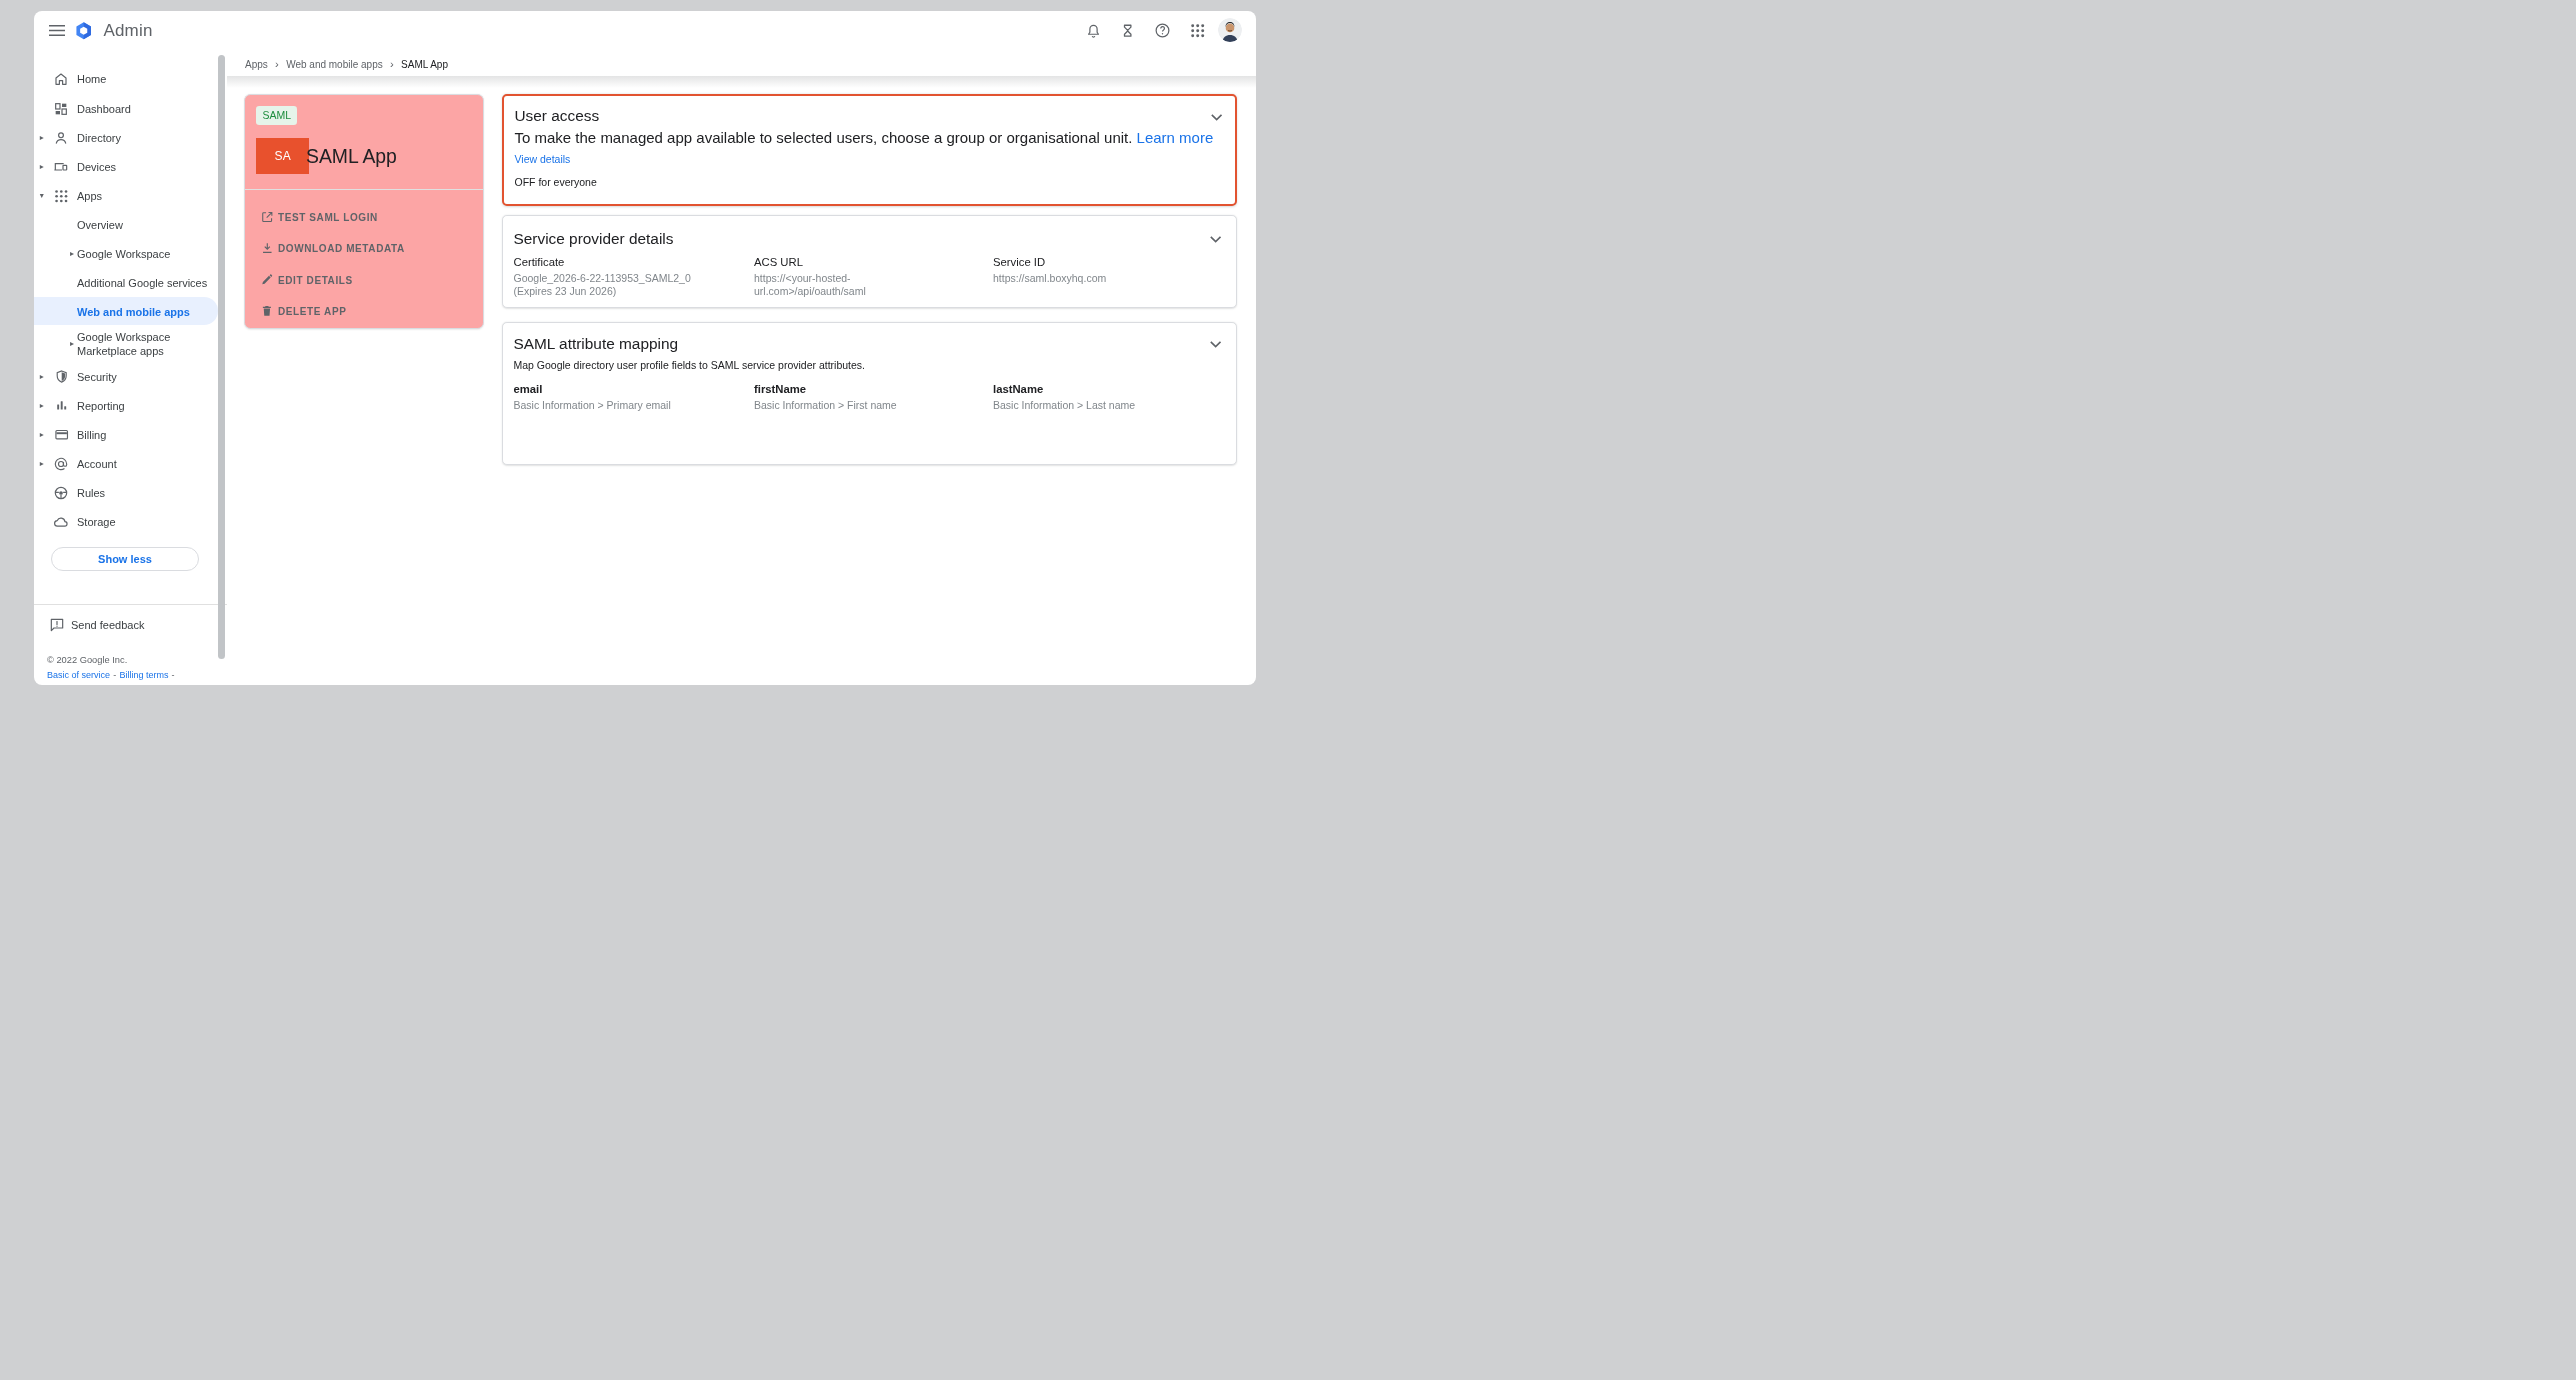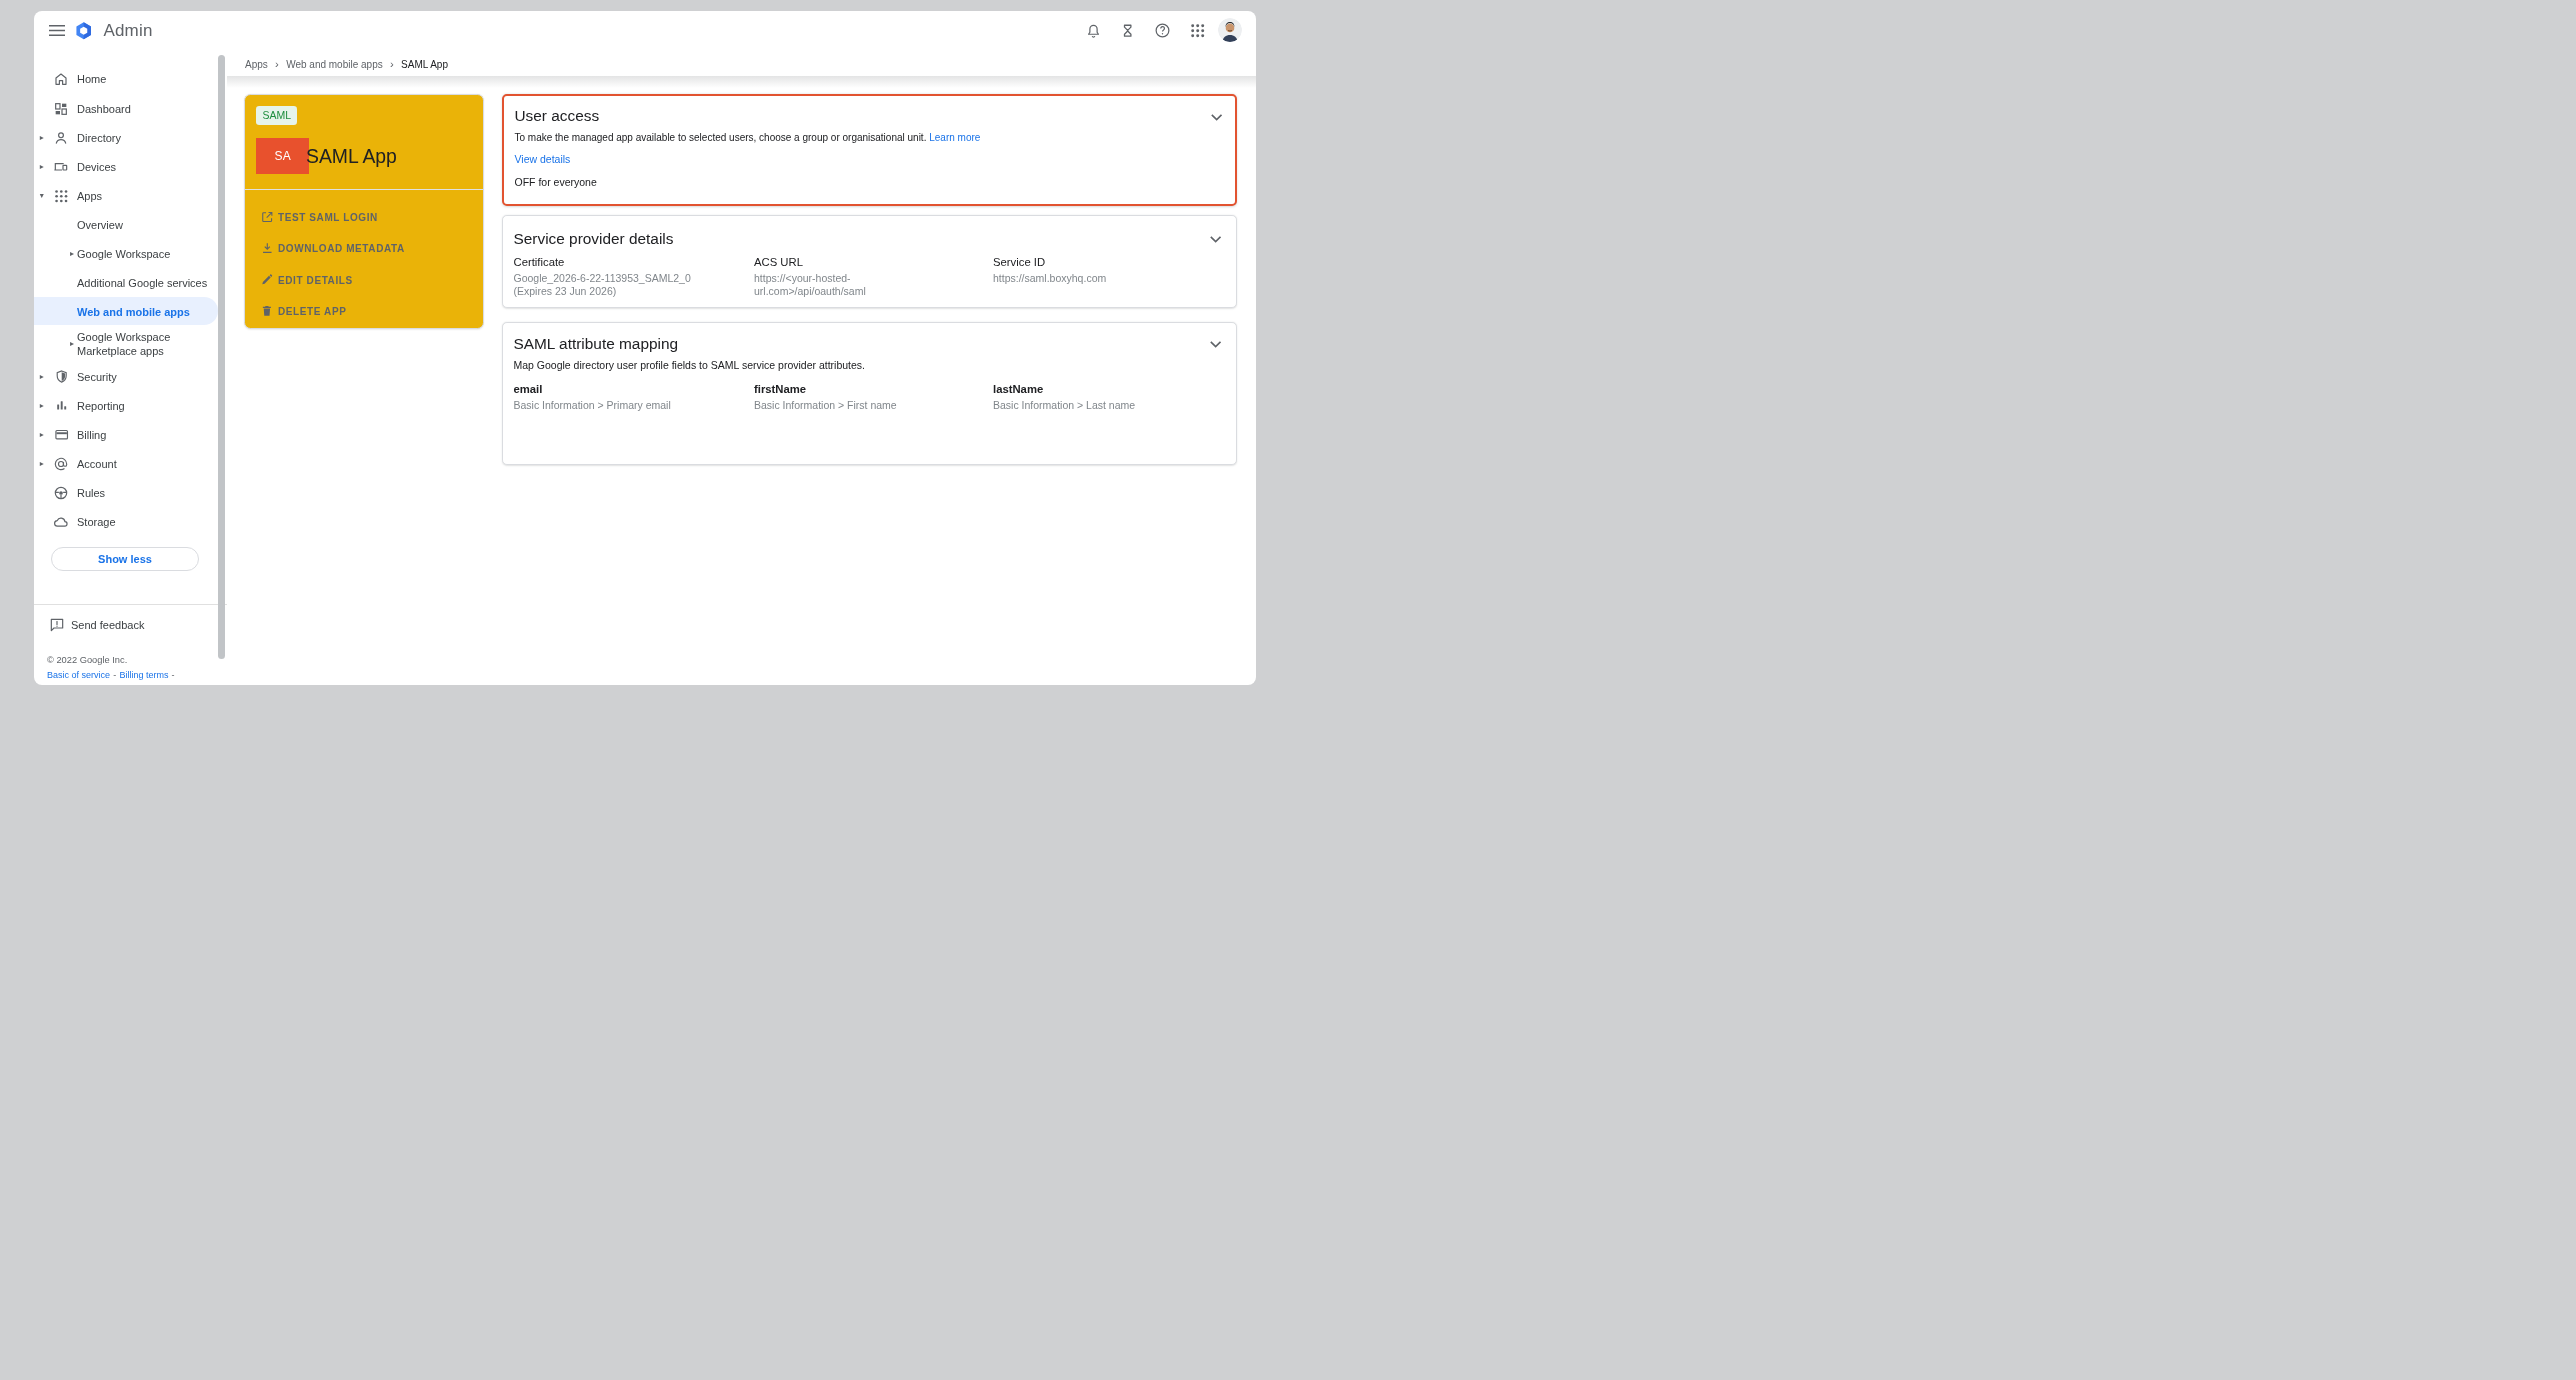--- a/index.html
+++ b/index.html
@@ -54,21 +54,21 @@
   .sidebar-divider{position:absolute;left:0;top:593px;width:193px;height:0.8px;background:#e0e0e0}
   .send-feedback{position:absolute;left:0;top:599px;width:193px;height:30px;cursor:pointer}
   .sf-icon{position:absolute;left:14.6px;top:50%;transform:translateY(-50%);width:16px;height:16px}
   .sf-label{position:absolute;left:37px;top:50%;transform:translateY(-50%);font-size:11px;color:#3c4043}
   .footer-copyright{position:absolute;left:13px;top:644px;font-size:9.3px;color:#5f6368}
   .footer-links{position:absolute;left:13px;top:659px;font-size:9px;color:#5f6368;display:flex;gap:3.2px}
   .footer-links .flink{color:#1a73e8;cursor:pointer}
   .scroll-thumb{position:absolute;left:184px;top:44px;width:7.3px;height:604px;border-radius:3.6px;background:#c1c4c7;cursor:pointer}
   
   .app-card{
-    position:absolute;left:210px;top:83px;width:240px;height:235px;background:#eab308;
+    position:absolute;left:210px;top:83px;width:240px;height:235px;background:#fca5a5;
     border:0.8px solid #dadce0;border-radius:6.5px;box-sizing:border-box;
     box-shadow:0 0.8px 1.6px rgba(60,64,67,.1);
   }
   .saml-badge{
     position:absolute;left:11.3px;top:10.5px;width:41px;height:19.4px;border-radius:3.2px;
     background:#e6f4ea;color:#1e8e3e;font-size:10.5px;display:flex;align-items:center;justify-content:center;
   }
   .app-avatar{
     position:absolute;left:11.3px;top:43px;width:53px;height:36px;background:#e8512d;color:#fff;
     font-size:12px;display:flex;align-items:center;justify-content:center;letter-spacing:0.4px;
@@ -81,21 +81,21 @@
     position:absolute;left:33px;top:50%;transform:translateY(-50%);
     font-size:10px;font-weight:bold;letter-spacing:0.6px;color:#5f6368;white-space:nowrap;
   }
   
   .card{position:absolute;left:468px;width:735px;background:#fff;box-sizing:border-box;border-radius:4.9px}
   .ua-card{top:83px;height:112px;border:2.4px solid #e25330;box-shadow:0 0.8px 2.4px rgba(60,64,67,.2)}
   .spd-card{top:204px;height:93px;border:0.8px solid #dadce0;box-shadow:0 0.8px 1.6px rgba(60,64,67,.15)}
   .sam-card{top:311px;height:143px;border:0.8px solid #dadce0;box-shadow:0 0.8px 1.6px rgba(60,64,67,.15)}
   .card-title{position:absolute;left:10.5px;font-size:15.4px;color:#202124;line-height:18px}
   .card-chevron{position:absolute;left:707px;width:11.3px;height:7.3px;cursor:pointer;display:flex}
-  .ua-desc{position:absolute;left:10.5px;top:35px;font-size:10px;color:#202124;line-height:13px}
+  .ua-desc{position:absolute;left:10.5px;top:35px;font-size:15px;color:#202124;line-height:13px}
   .inline-link{color:#1a73e8;cursor:pointer}
   .ua-view{position:absolute;left:10.5px;top:57px;font-size:10.5px;color:#1a73e8;cursor:pointer}
   .ua-status{position:absolute;left:10.5px;top:80px;font-size:10.5px;color:#202124}
   .col{position:absolute;width:231px}
   .col-label{font-size:11.3px;color:#202124;font-weight:bold;line-height:13px;margin-bottom:2.4px}
   .col-label.regular{font-weight:normal}
   .col-value{font-size:10.5px;color:#80868b;line-height:13px}
   .sam-desc{position:absolute;left:10.5px;top:36px;font-size:10.5px;color:#202124}
 </style>
 </head>

